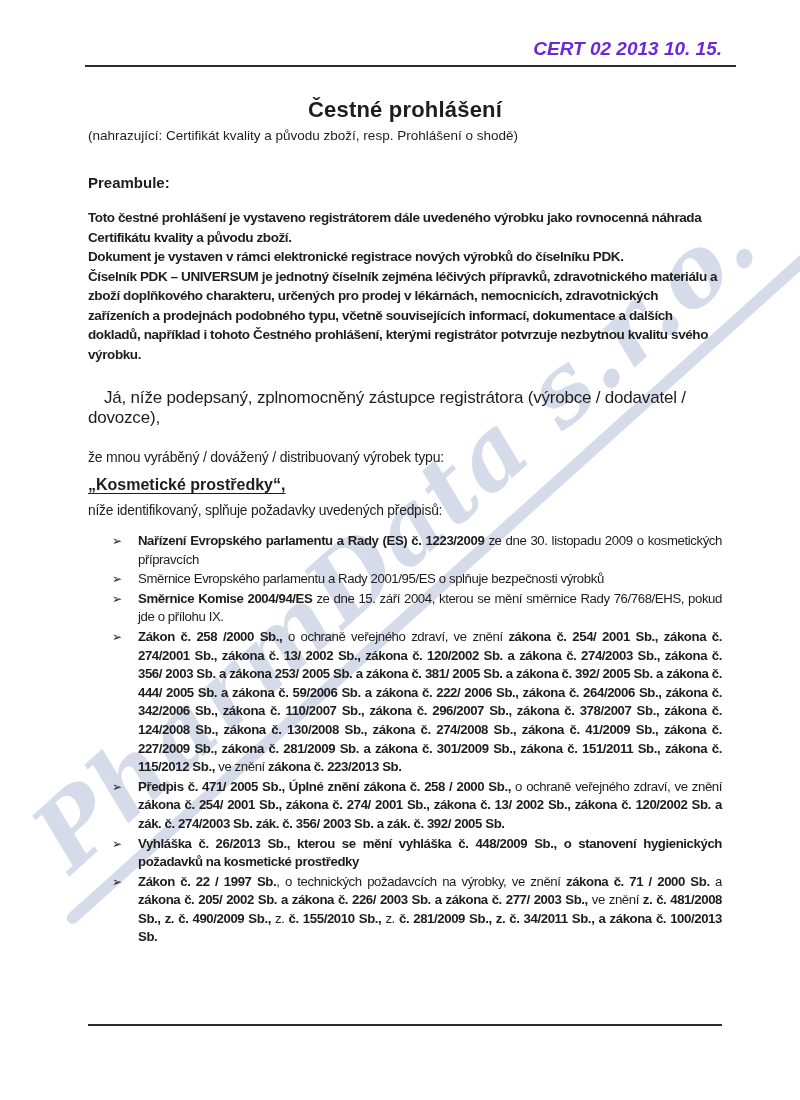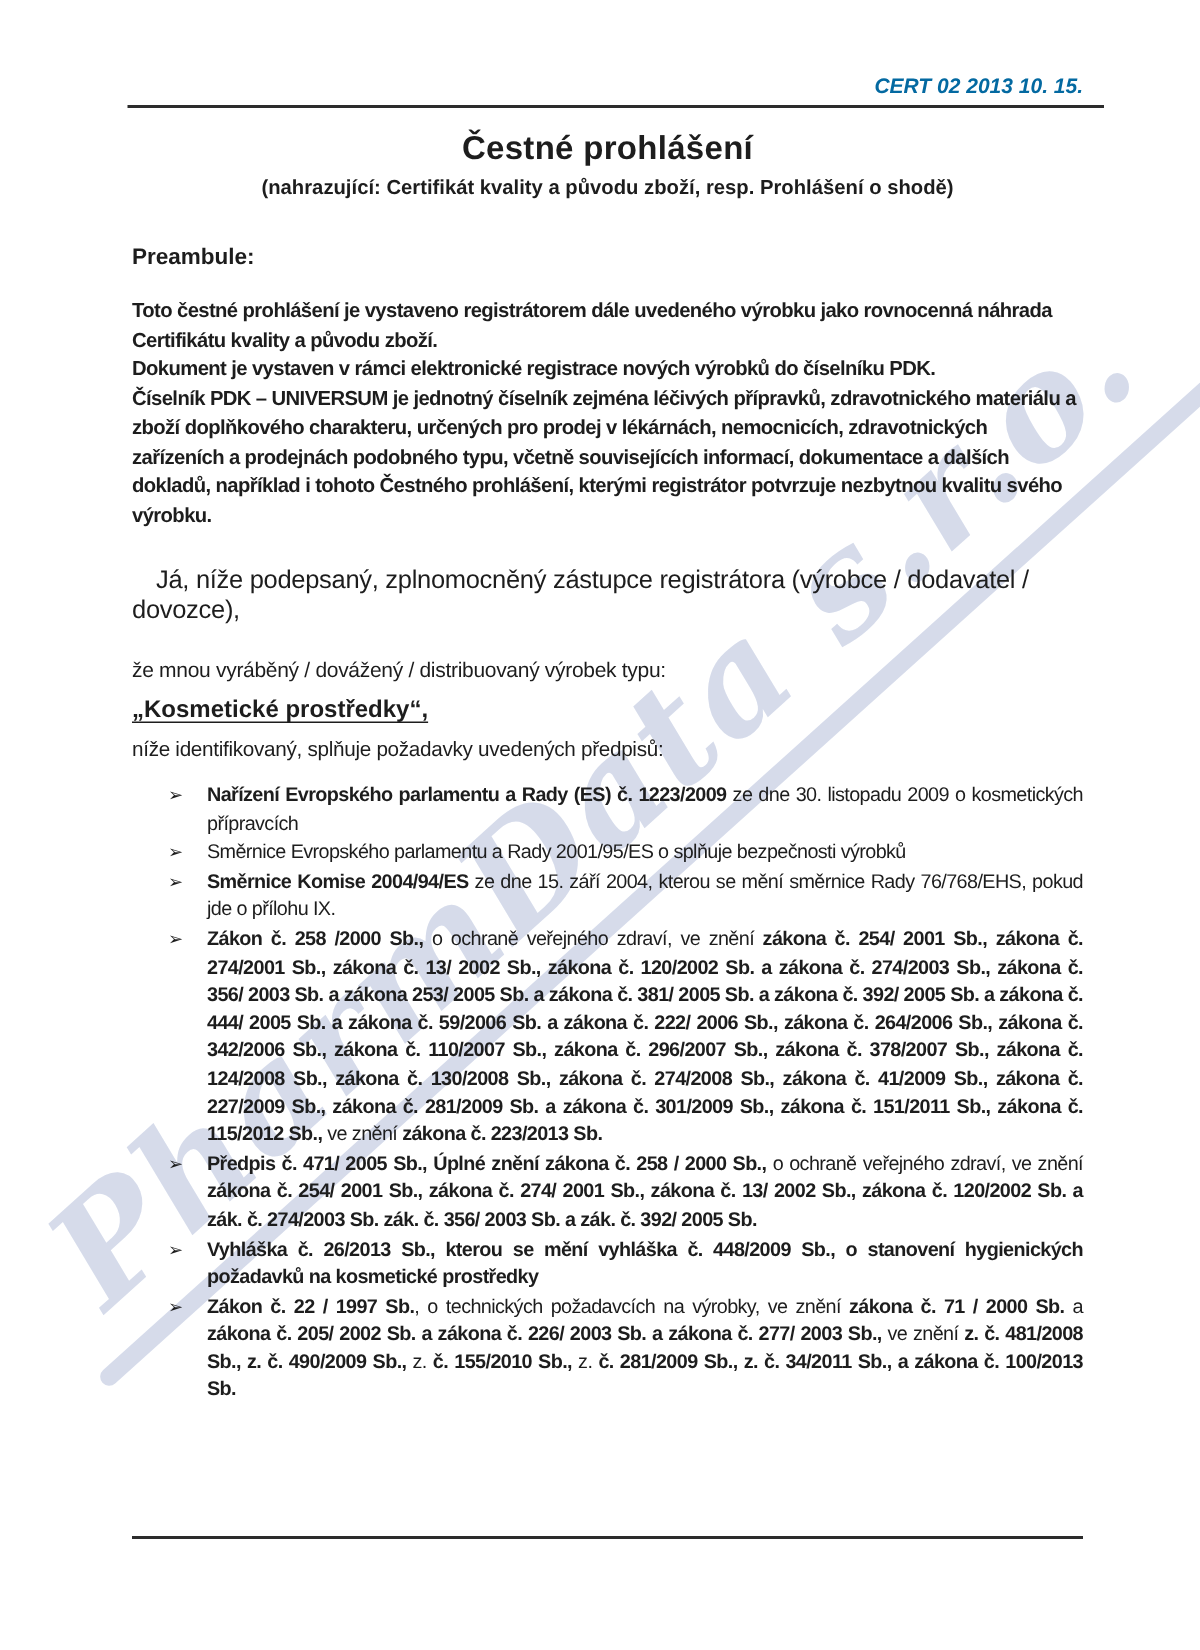--- a/index.html
+++ b/index.html
@@ -21,29 +21,29 @@
     font-family:"DejaVu Serif", serif; font-style:italic; font-weight:700;
     font-size:96px; letter-spacing:2px; white-space:nowrap;
   }
   .watermark-swoosh {
     height:12px; background:currentColor; border-radius:8px;
     width:112%; margin:4px 0 0 -2%;
   }
   
   .content { position:relative; z-index:1; padding:0 78px 0 88px; }
   .doc-ref {
-    padding-top:49px; text-align:right;
-    font-style:italic; font-weight:600; font-size:14px; color:#0369a1;
+    padding-top:38px; text-align:right;
+    font-style:italic; font-weight:600; font-size:19px; color:#6d28d9;
   }
   .header-rule {
     border:0; border-top:2px solid #2c2c2c;
     margin:5px -14px 0 -3px;
   }
-  .title { margin-top:14px; text-align:center; font-weight:700; font-size:22px; letter-spacing:.2px; }
-  .subtitle { margin-top:5px; text-align:center; font-weight:700; font-size:13.5px; }
+  .title { margin-top:30px; text-align:center; font-weight:700; font-size:22px; letter-spacing:.2px; }
+  .subtitle { margin-top:5px; text-align:left; font-weight:400; font-size:13.5px; }
   .pre-h { margin-top:31px; font-weight:700; font-size:15px; }
   .pre-b {
     margin-top:17px; font-weight:700; font-size:13.5px;
     line-height:19.5px; letter-spacing:-0.4px; white-space:pre-line;
   }
   .intro { margin-top:24px; text-indent:16px; font-size:17px; letter-spacing:-0.2px; }
   .verb  { margin-top:20px; text-align:center; font-weight:700; font-size:14.5px; letter-spacing:1.5px; }
   .lead  { margin-top:21px; font-size:14px; letter-spacing:-0.2px; }
   .product {
     margin-top:11px; font-weight:700; font-size:16px;

